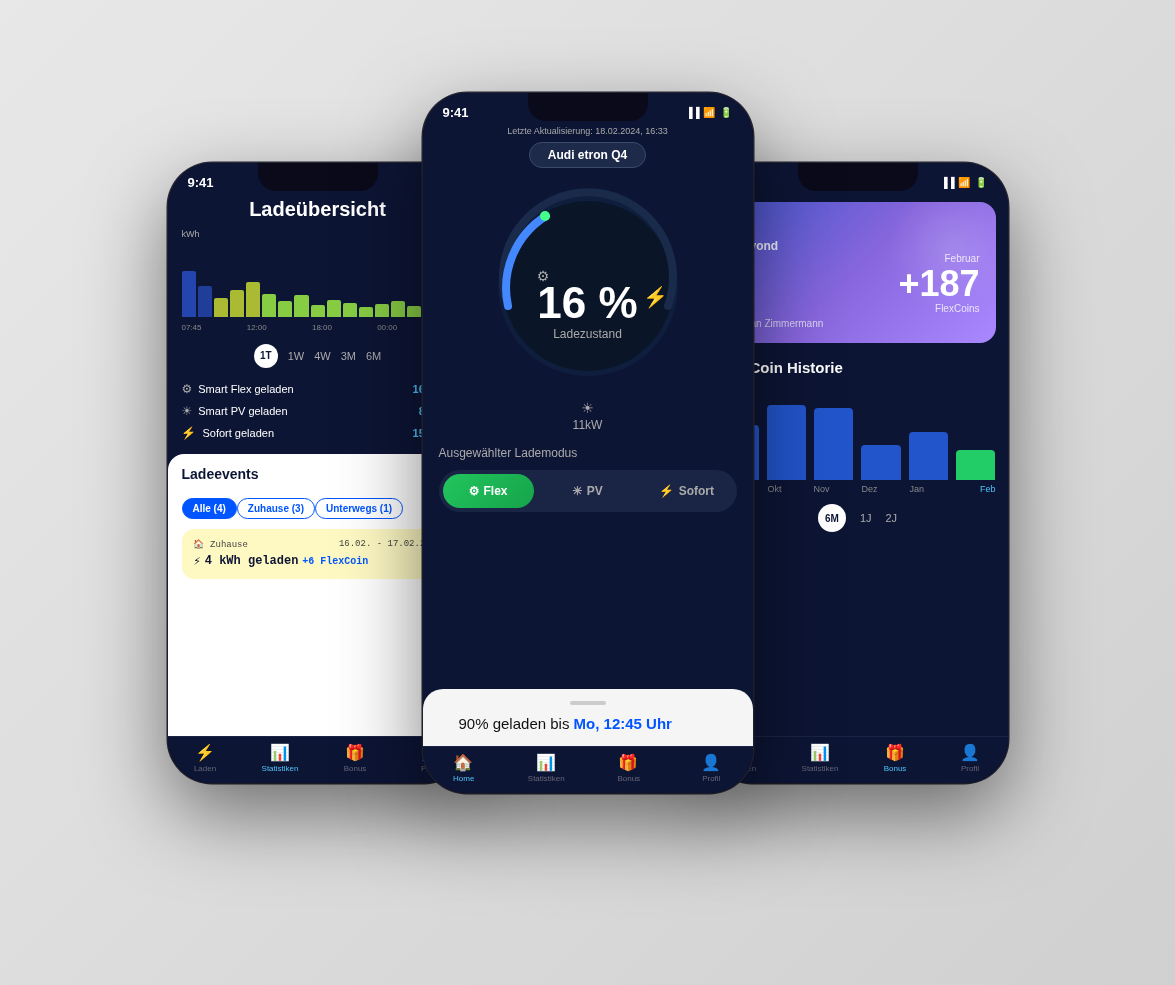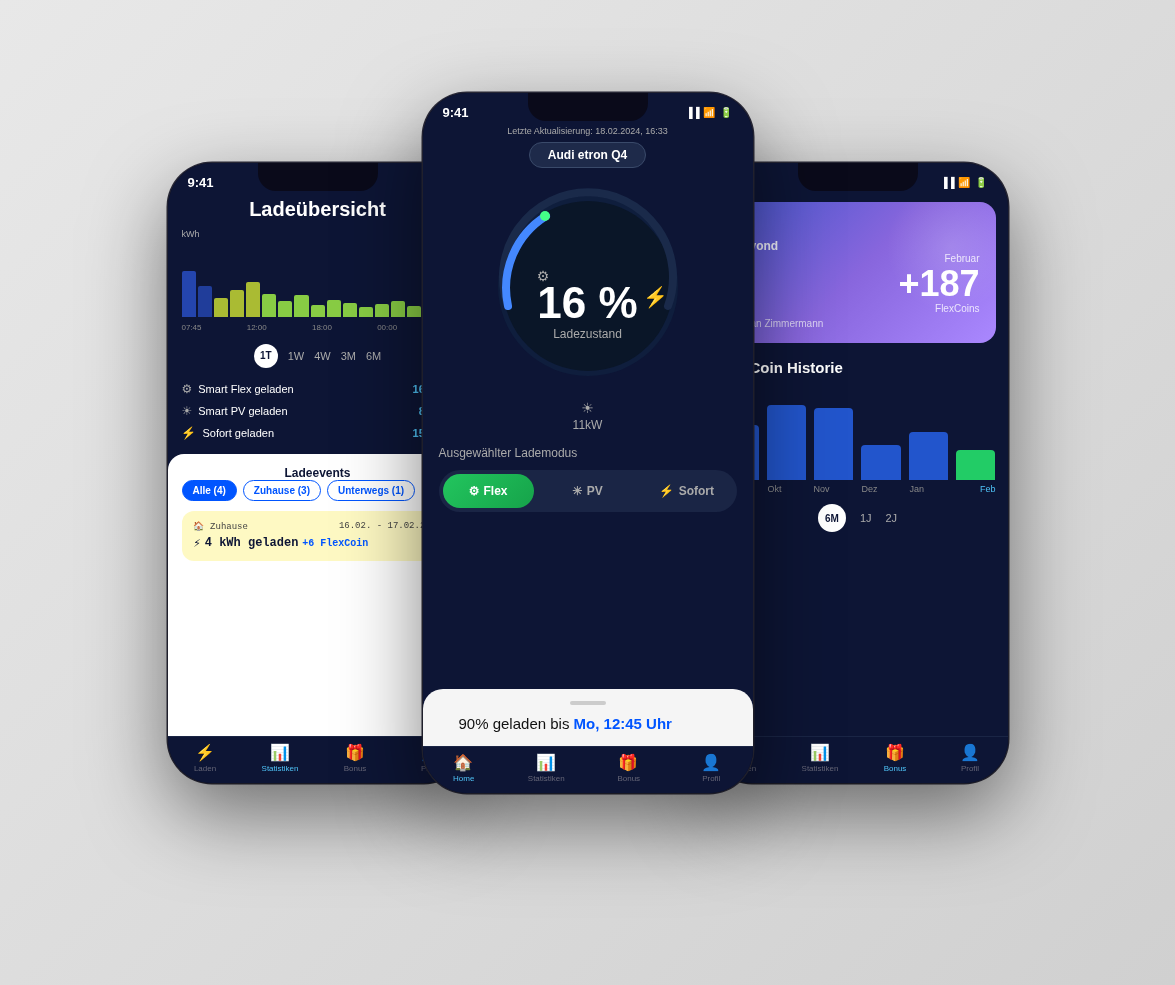--- a/index.html
+++ b/index.html
@@ -191,29 +191,27 @@
     .ladeevents-section {
       background: white;
       border-radius: 16px 16px 0 0;
       margin-top: 6px;
       padding: 12px 14px;
       flex: 1;
     }
 
     .ladeevents-title {
       color: #0d1535;
-      font-size: 12px;
+      font-size: 14px;
       font-weight: 700;
-      margin-bottom: 0;
-      text-align: center;
+      margin-bottom: 16px;
     }
 
     .filter-tabs {
       display: flex;
-      gap: 6px;
       margin-bottom: 10px;
     }
 
     .filter-tab {
       padding: 4px 10px;
       border-radius: 20px;
       font-size: 10px;
       font-weight: 600;
       border: 1.5px solid #0055ff;
       color: #0055ff;

